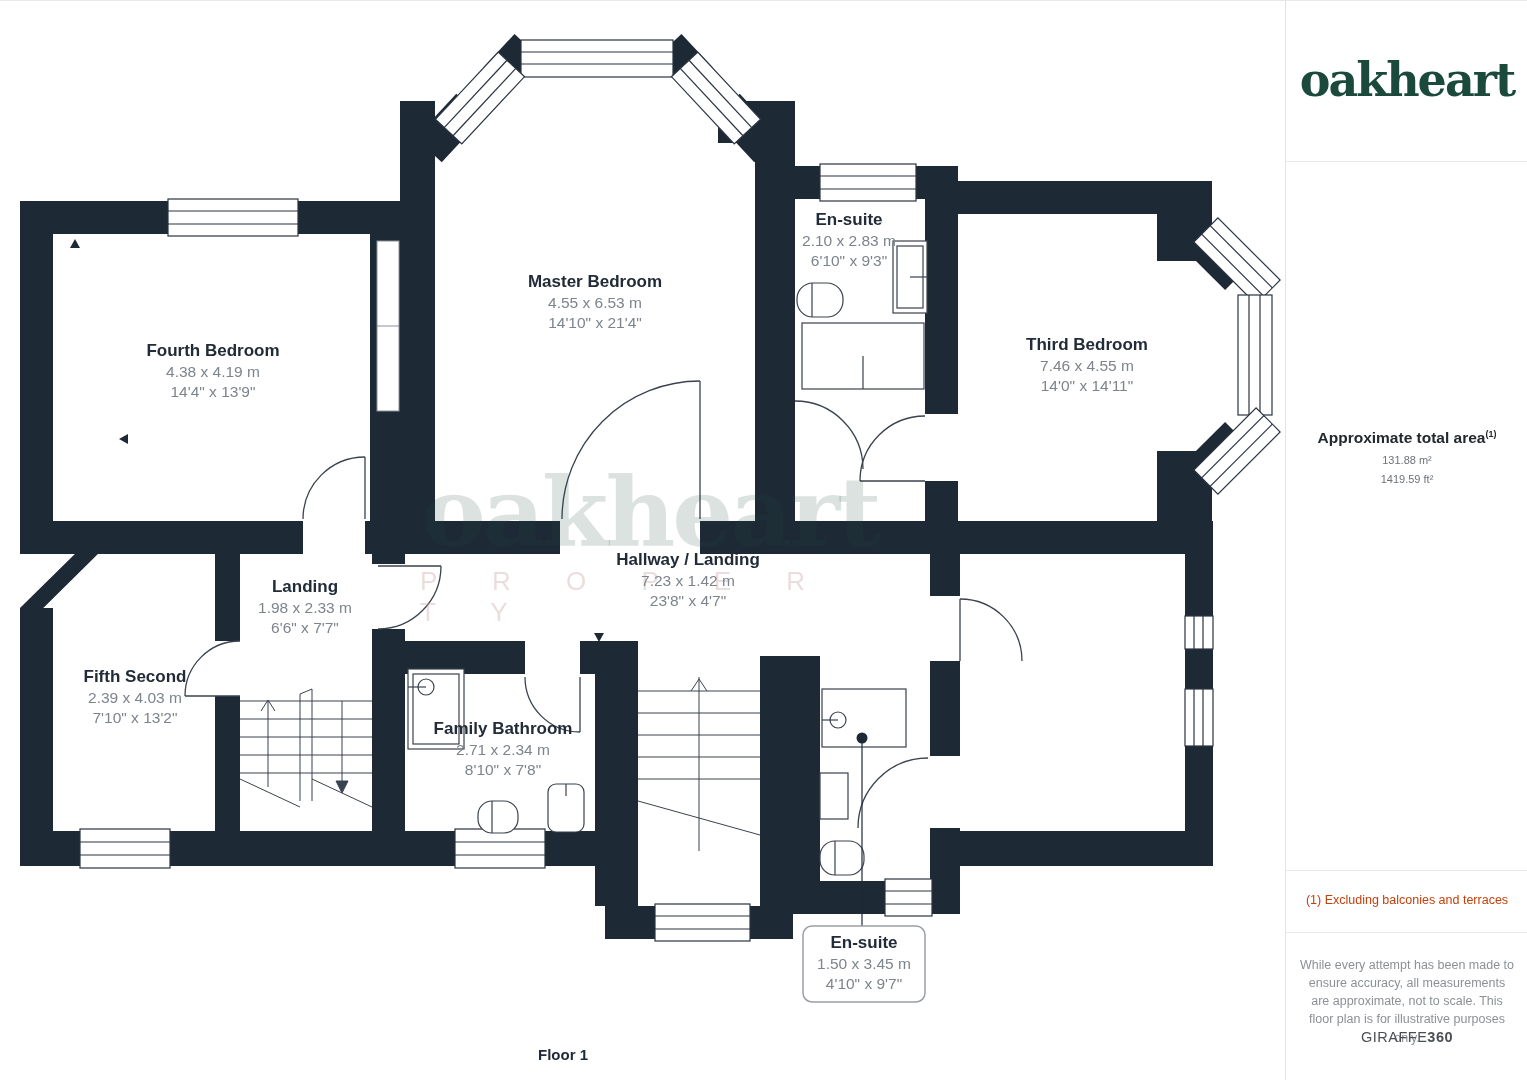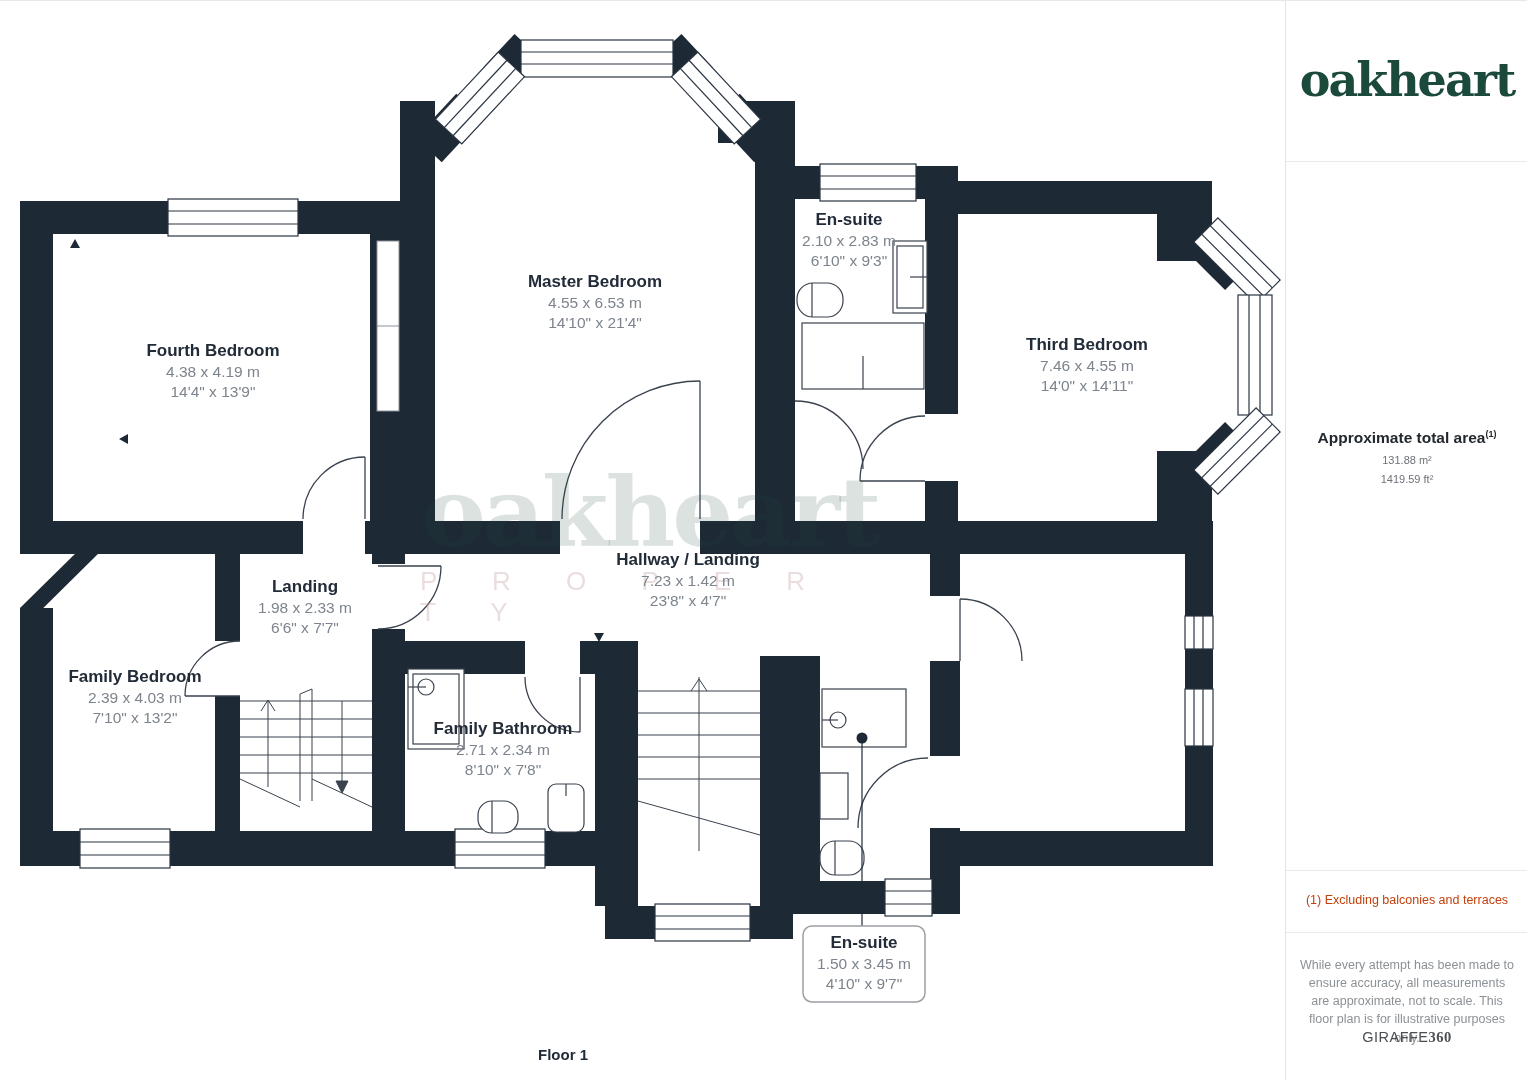--- a/index.html
+++ b/index.html
@@ -27,21 +27,21 @@
   #sb-area{position:absolute;left:0;top:428px;width:100%;text-align:center;}
   #sb-area .t{font-size:15.5px;font-weight:700;color:#23282e;}
   #sb-area .t sup{font-size:9px;}
   #sb-area .v{font-size:11px;color:#6d7279;margin-top:7px;}
   #sb-foot{position:absolute;left:10px;top:892px;width:222px;text-align:center;
     font-size:12.5px;color:#c2410c;}
   #sb-disc{position:absolute;left:14px;top:955px;width:214px;text-align:center;
     font-size:12.5px;line-height:1.45;color:#8c9196;}
   #sb-brand{position:absolute;left:0;top:1028px;width:100%;text-align:center;
     font-size:14.5px;color:#4a4f54;letter-spacing:0.5px;}
-  #sb-brand b{font-weight:700;font-family:Liberation Serif, serif;}
+  #sb-brand b{font-weight:700;}
 </style>
 </head>
 <body>
 
 <div id="stage">
 
   <svg id="plan-svg" width="1285" height="1080" viewBox="0 0 1285 1080">
 
     <g fill="#1e2936">
       <rect x="20" y="200" width="385" height="33"></rect>
@@ -340,21 +340,21 @@
     <div class="rname">Landing</div>
     <div class="rdim">1.98 x 2.33 m</div>
     <div class="rdim">6'6" x 7'7"</div>
   </div>
   <div class="room-label" style="left:568px;top:548px;">
     <div class="rname">Hallway / Landing</div>
     <div class="rdim">7.23 x 1.42 m</div>
     <div class="rdim">23'8" x 4'7"</div>
   </div>
   <div class="room-label" style="left:15px;top:665px;">
-    <div class="rname">Family Bedroom</div>
+    <div class="rname">Fifth Second</div>
     <div class="rdim">2.39 x 4.03 m</div>
     <div class="rdim">7'10" x 13'2"</div>
   </div>
   <div class="room-label" style="left:383px;top:717px;">
     <div class="rname">Family Bathroom</div>
     <div class="rdim">2.71 x 2.34 m</div>
     <div class="rdim">8'10" x 7'8"</div>
   </div>
   <div class="room-label" style="left:744px;top:931px;">
     <div class="rname">En-suite</div>

